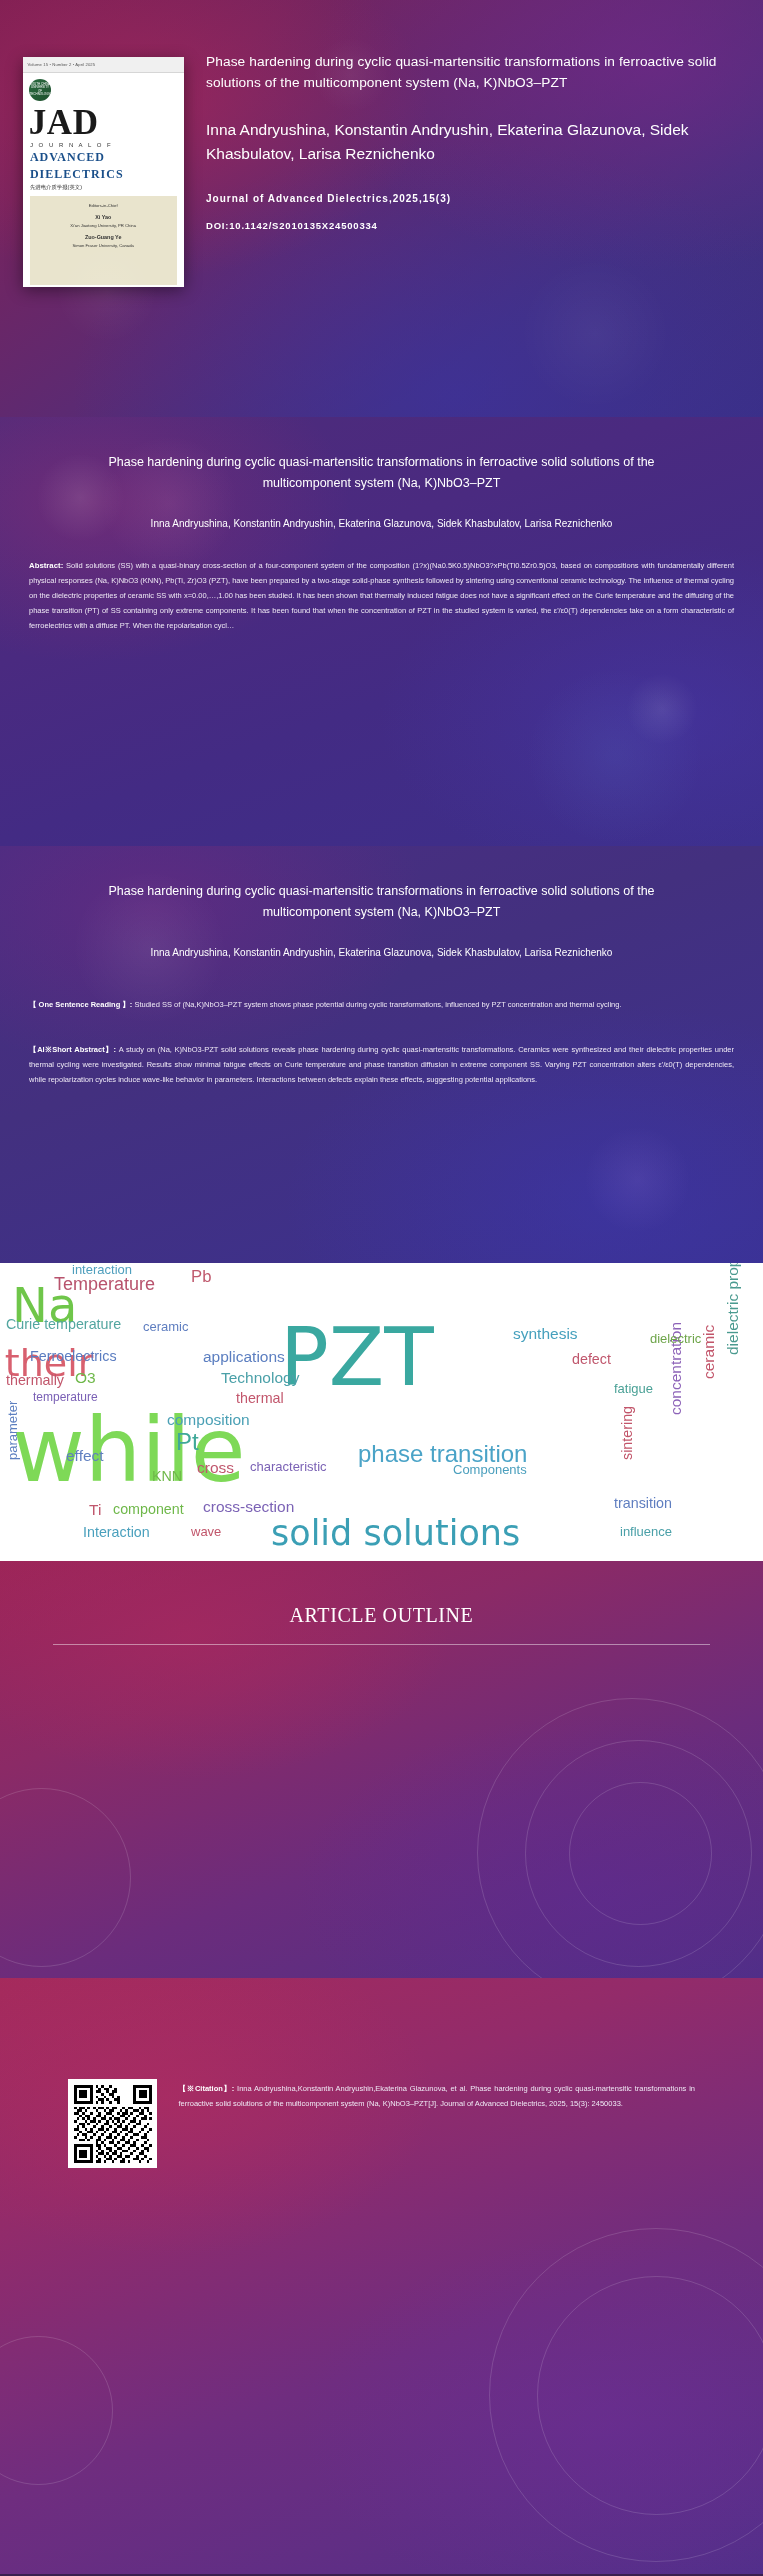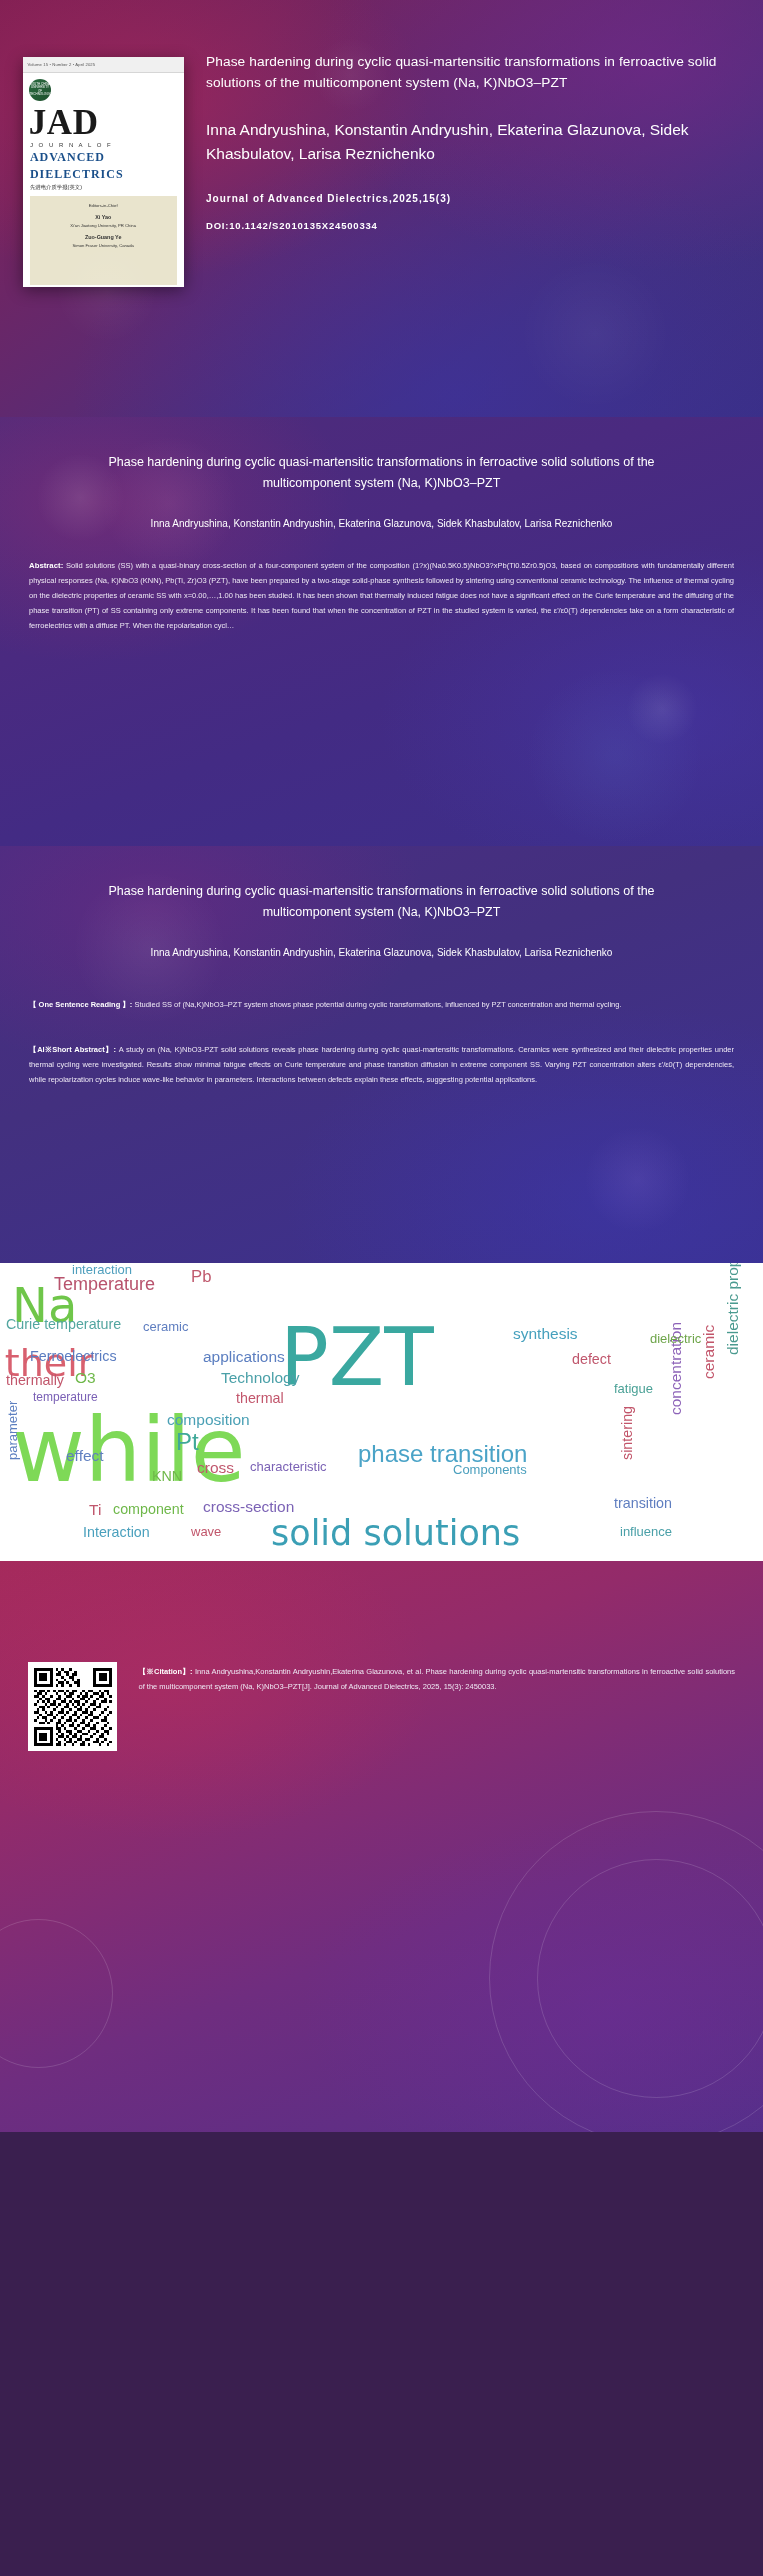--- a/index.html
+++ b/index.html
@@ -3,21 +3,21 @@
 <meta charset="utf-8">
 <style>
   * { box-sizing: border-box; margin: 0; padding: 0; }
   html, body {
     width: 763px;
     background: #3a1f4f;
     font-family: "Liberation Sans", sans-serif;
   }
   .page {
     width: 763px;
-    height: 2132px;
+    height: 2576px;
     position: relative;
     overflow: hidden;
   }
 
   
   .sec-header {
     position: relative;
     height: 417px;
     background:
       radial-gradient(ellipse 417px 250px at 18% 25%, rgba(180,40,90,0.55), rgba(180,40,90,0) 70%),
@@ -272,21 +272,21 @@
     font-family: "Liberation Serif", serif;
     font-size: 20px;
     letter-spacing: 0.6px;
     padding-top: 47px;
   }
   .cite-row {
     position: relative;
     margin-top: 101px;
     display: flex;
     align-items: flex-start;
-    padding: 0 28px;
+    padding: 0 68px;
     gap: 21.5px;
   }
   .qr {
     width: 89px;
     height: 89px;
     background: #ffffff;
     padding: 6px;
     flex: 0 0 auto;
   }
   .qr svg { display:block; }
@@ -409,20 +409,28 @@
         <span class="wc" style="left: 614px; top: 233px; font-size: 14.3px; color: rgb(95, 126, 192); font-family: &quot;Liberation Sans&quot;, sans-serif;">transition</span>
         <span class="wc" style="left: 620px; top: 262px; font-size: 13px; color: rgb(74, 160, 168); font-family: &quot;Liberation Sans&quot;, sans-serif;">influence</span>
         <span class="wc" style="left: 89px; top: 239px; font-size: 15.5px; color: rgb(192, 87, 109); font-family: &quot;Liberation Sans&quot;, sans-serif;">Ti</span>
         <span class="wc" style="left: 113px; top: 239px; font-size: 14.3px; color: rgb(111, 184, 74); font-family: &quot;Liberation Sans&quot;, sans-serif;">component</span>
         <span class="wc" style="left: 203px; top: 236px; font-size: 15.5px; color: rgb(123, 98, 181); font-family: &quot;Liberation Sans&quot;, sans-serif;">cross-section</span>
         <span class="wc" style="left: 83px; top: 262px; font-size: 14.3px; color: rgb(74, 160, 189); font-family: &quot;Liberation Sans&quot;, sans-serif;">Interaction</span>
         <span class="wc" style="left: 191px; top: 262px; font-size: 13px; color: rgb(193, 86, 107); font-family: &quot;Liberation Sans&quot;, sans-serif;">wave</span>
       </div>
   </section>
 
+  <section class="sec-outline">
+    <div class="ring" style="width:310px;height:310px;left:477px;top:137px;"></div>
+    <div class="ring" style="width:227px;height:227px;left:525px;top:179px;"></div>
+    <div class="ring" style="width:143px;height:143px;left:569px;top:221px;"></div>
+    <div class="ring" style="width:179px;height:179px;left:-48px;top:227px;"></div>
+    <div class="outline-head">ARTICLE OUTLINE</div>
+    <div class="outline-rule"></div>
+  </section>
 
   <section class="sec-cite">
     <div class="ring" style="width:334px;height:334px;left:489px;top:250px;"></div>
     <div class="ring" style="width:239px;height:239px;left:537px;top:298px;"></div>
     <div class="ring" style="width:149px;height:149px;left:-36px;top:358px;"></div>
 
 
     <div class="cite-row">
       <div class="qr">
         <svg width="78" height="78" viewBox="0 0 29 29" shape-rendering="crispEdges" aria-hidden="true">

